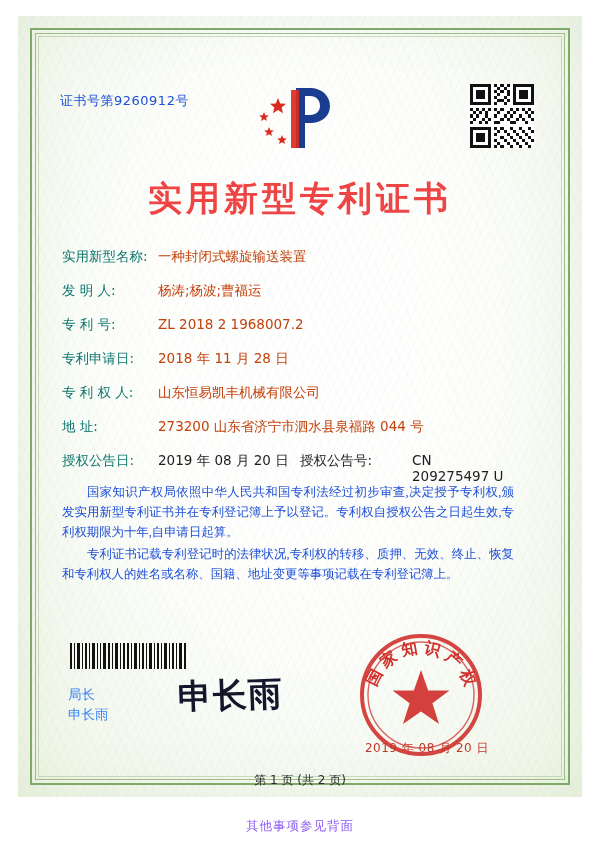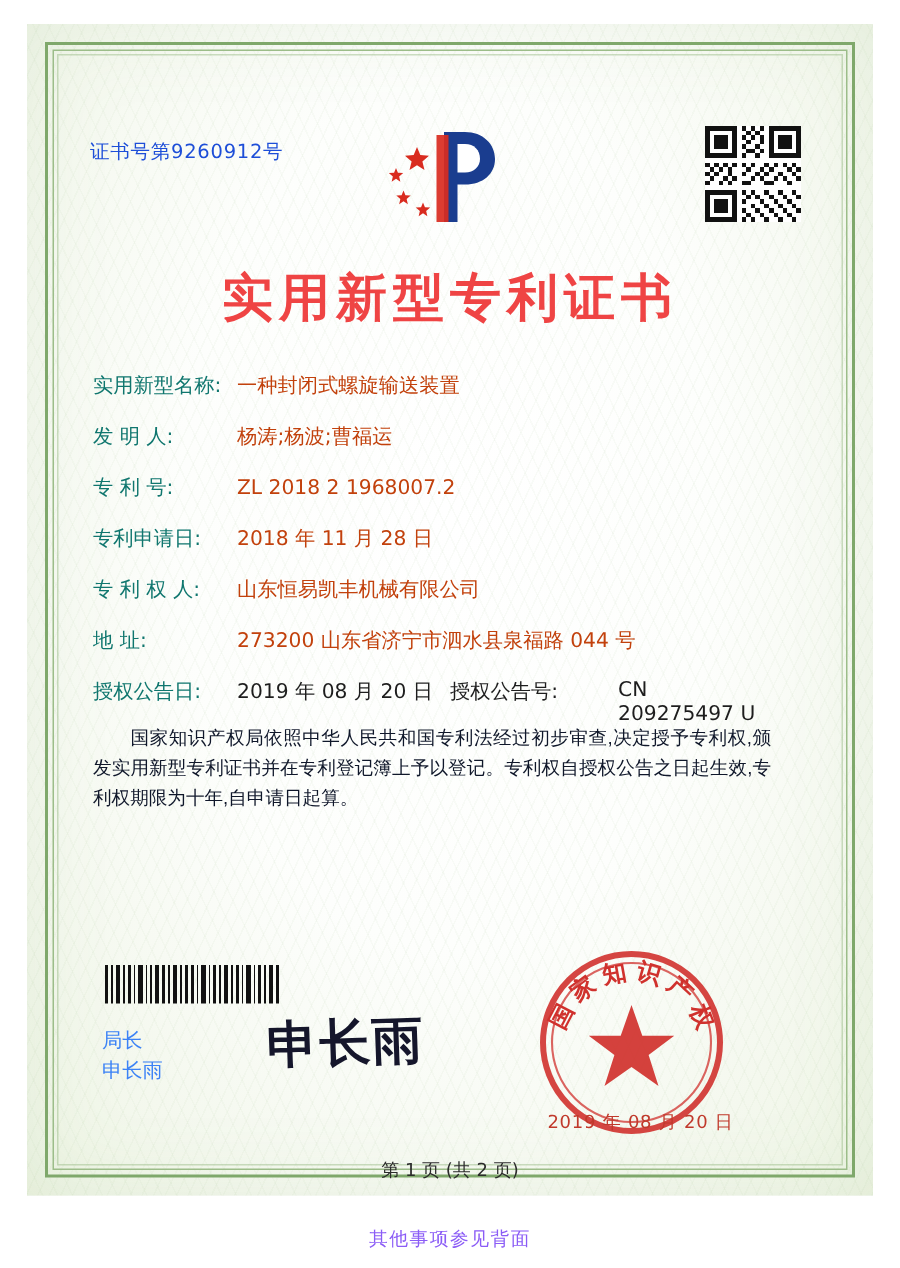--- a/index.html
+++ b/index.html
@@ -142,23 +142,23 @@
   .grant-row .glabel2 { flex: 0 0 92px; }
   .grant-row .gnum { flex: 1 1 auto; margin-left: 20px; }
 
   
   .body-text {
     position: absolute;
     left: 62px; top: 482px;
     width: 452px;
     font-size: 12.4px;
     line-height: 20px;
-    color: #0f172a;
+    color: #1d4ed8;
     text-align: justify;
-    font-family: Liberation Sans, sans-serif;
+    font-family: Liberation Serif, serif;
   }
   .body-text p {
     margin: 0 0 2px 0;
     text-indent: 25px;
   }
 
   
   .barcode {
     position: absolute;
     left: 70px; top: 643px;
@@ -401,20 +401,21 @@
     <div class="grant-row">
       <span class="field-label">授权公告日:</span>
       <span class="gdate">2019 年 08 月 20 日</span>
       <span class="glabel2">授权公告号:</span>
       <span class="gnum">CN 209275497 U</span>
     </div>
   </div>
 
   <div class="body-text">
     <p>国家知识产权局依照中华人民共和国专利法经过初步审查,决定授予专利权,颁发实用新型专利证书并在专利登记簿上予以登记。专利权自授权公告之日起生效,专利权期限为十年,自申请日起算。</p>
+    <p>专利证书记载专利登记时的法律状况,专利权的转移、质押、无效、终止、恢复和专利权人的姓名或名称、国籍、地址变更等事项记载在专利登记簿上。</p>
   </div>
 
   <div class="barcode">
     <svg width="118" height="26" viewBox="0 0 118 26" shape-rendering="crispEdges" xmlns="http://www.w3.org/2000/svg">
       <rect width="118" height="26" fill="#ffffff" opacity="0"></rect>
       <g fill="#111111">
         <rect x="0" y="0" width="2" height="26"></rect>
           <rect x="4" y="0" width="1" height="26"></rect>
         <rect x="7" y="0" width="3" height="26"></rect>
           <rect x="12" y="0" width="1" height="26"></rect>

